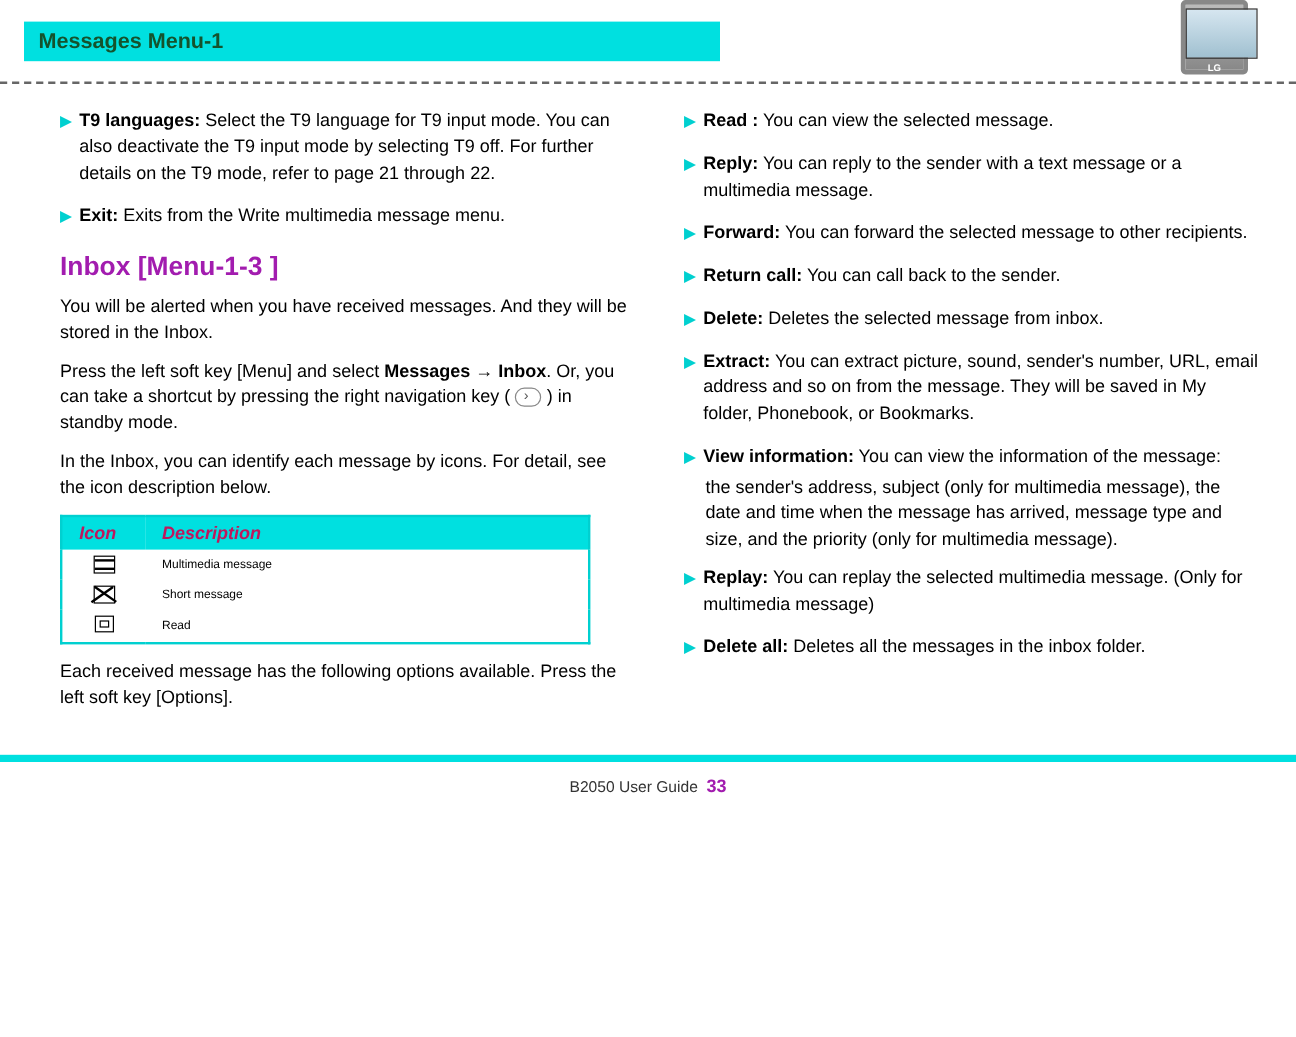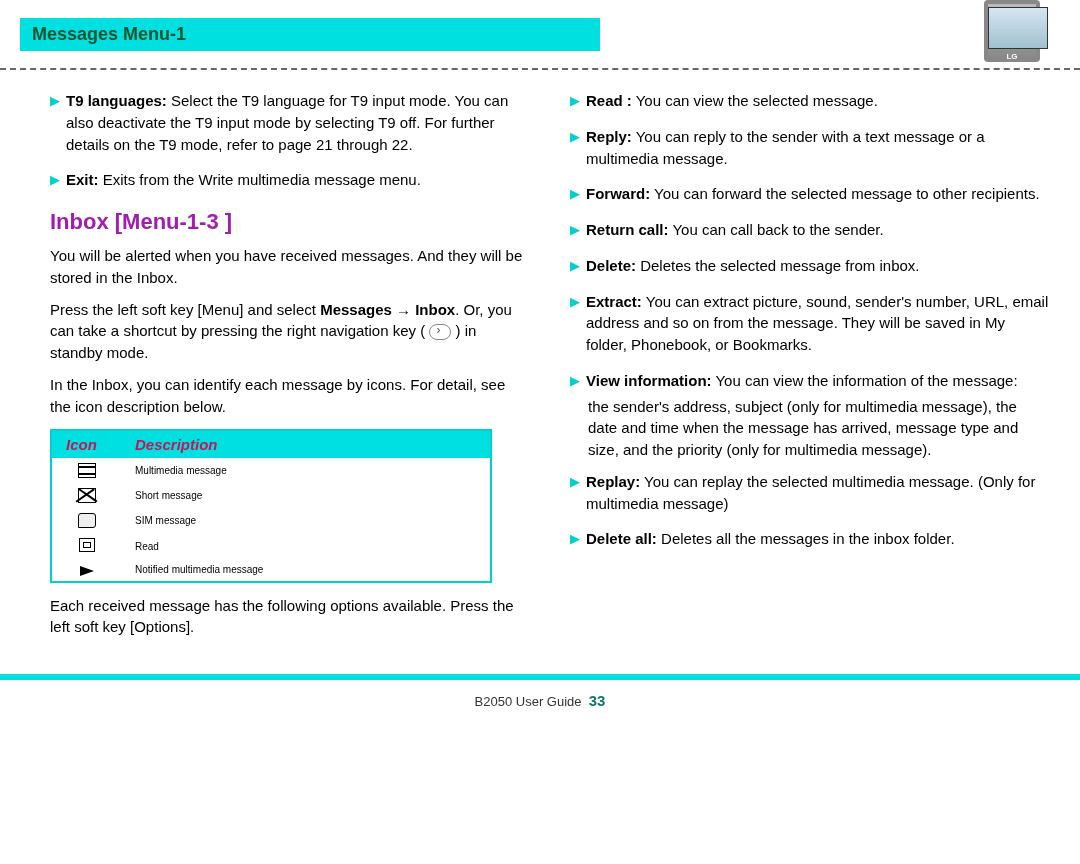--- a/index.html
+++ b/index.html
@@ -124,21 +124,21 @@
     position: relative;
     margin-top: 16px;
     height: 50px;
   }
   .cyan-bar {
     height: 6px; background:#00e0e0;
   }
   .footer-text {
     text-align:center; font-size:13px; color:#333; margin-top:12px;
   }
-  .footer-text .pg { font-weight:bold; font-size:15px; color:#0f766e; }
+  .footer-text .pg { font-weight:bold; font-size:15px; color:#a21caf; }
 </style>
 </head>
 <body>
 
 <div class="header-band">
   <div class="cyan-tab">Messages Menu-1</div>
   <div class="phone-thumb">
     <div class="screen"></div>
     <div class="brand">LG</div>
   </div>
@@ -176,30 +176,22 @@
       </tr>
       <tr>
         <td class="icon-cell"><span class="icon-box icon-mms"></span></td>
         <td>Multimedia message</td>
       </tr>
       <tr>
         <td class="icon-cell"><span class="icon-box icon-sms"></span></td>
         <td>Short message</td>
       </tr>
       <tr>
-        <td class="icon-cell"><span class="icon-box icon-sim"></span></td>
-        <td>SIM message</td>
-      </tr>
-      <tr>
         <td class="icon-cell"><span class="icon-read"></span></td>
         <td>Read</td>
-      </tr>
-      <tr>
-        <td class="icon-cell"><span class="icon-flag"></span></td>
-        <td>Notified multimedia message</td>
       </tr>
     </tbody>
       </table>
 
     <div class="para">Each received message has the following options available. Press the left soft key [Options].</div>
   </div>
 
   <div class="col">
     <div class="bullet-item">
         <span class="tri">▶</span>

